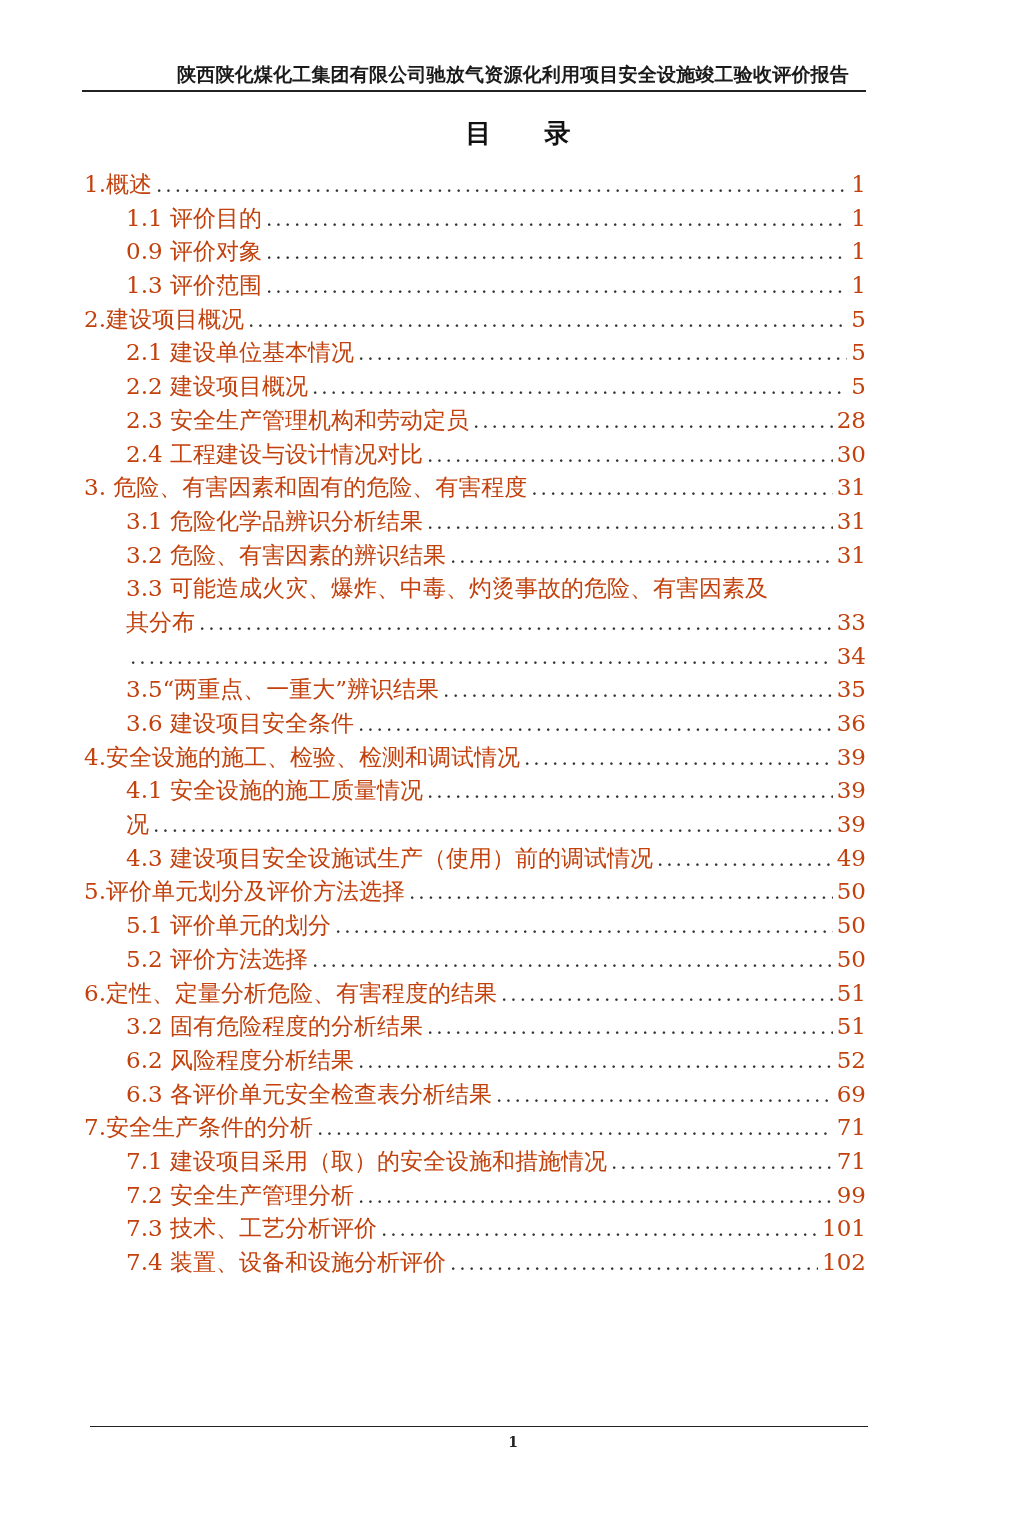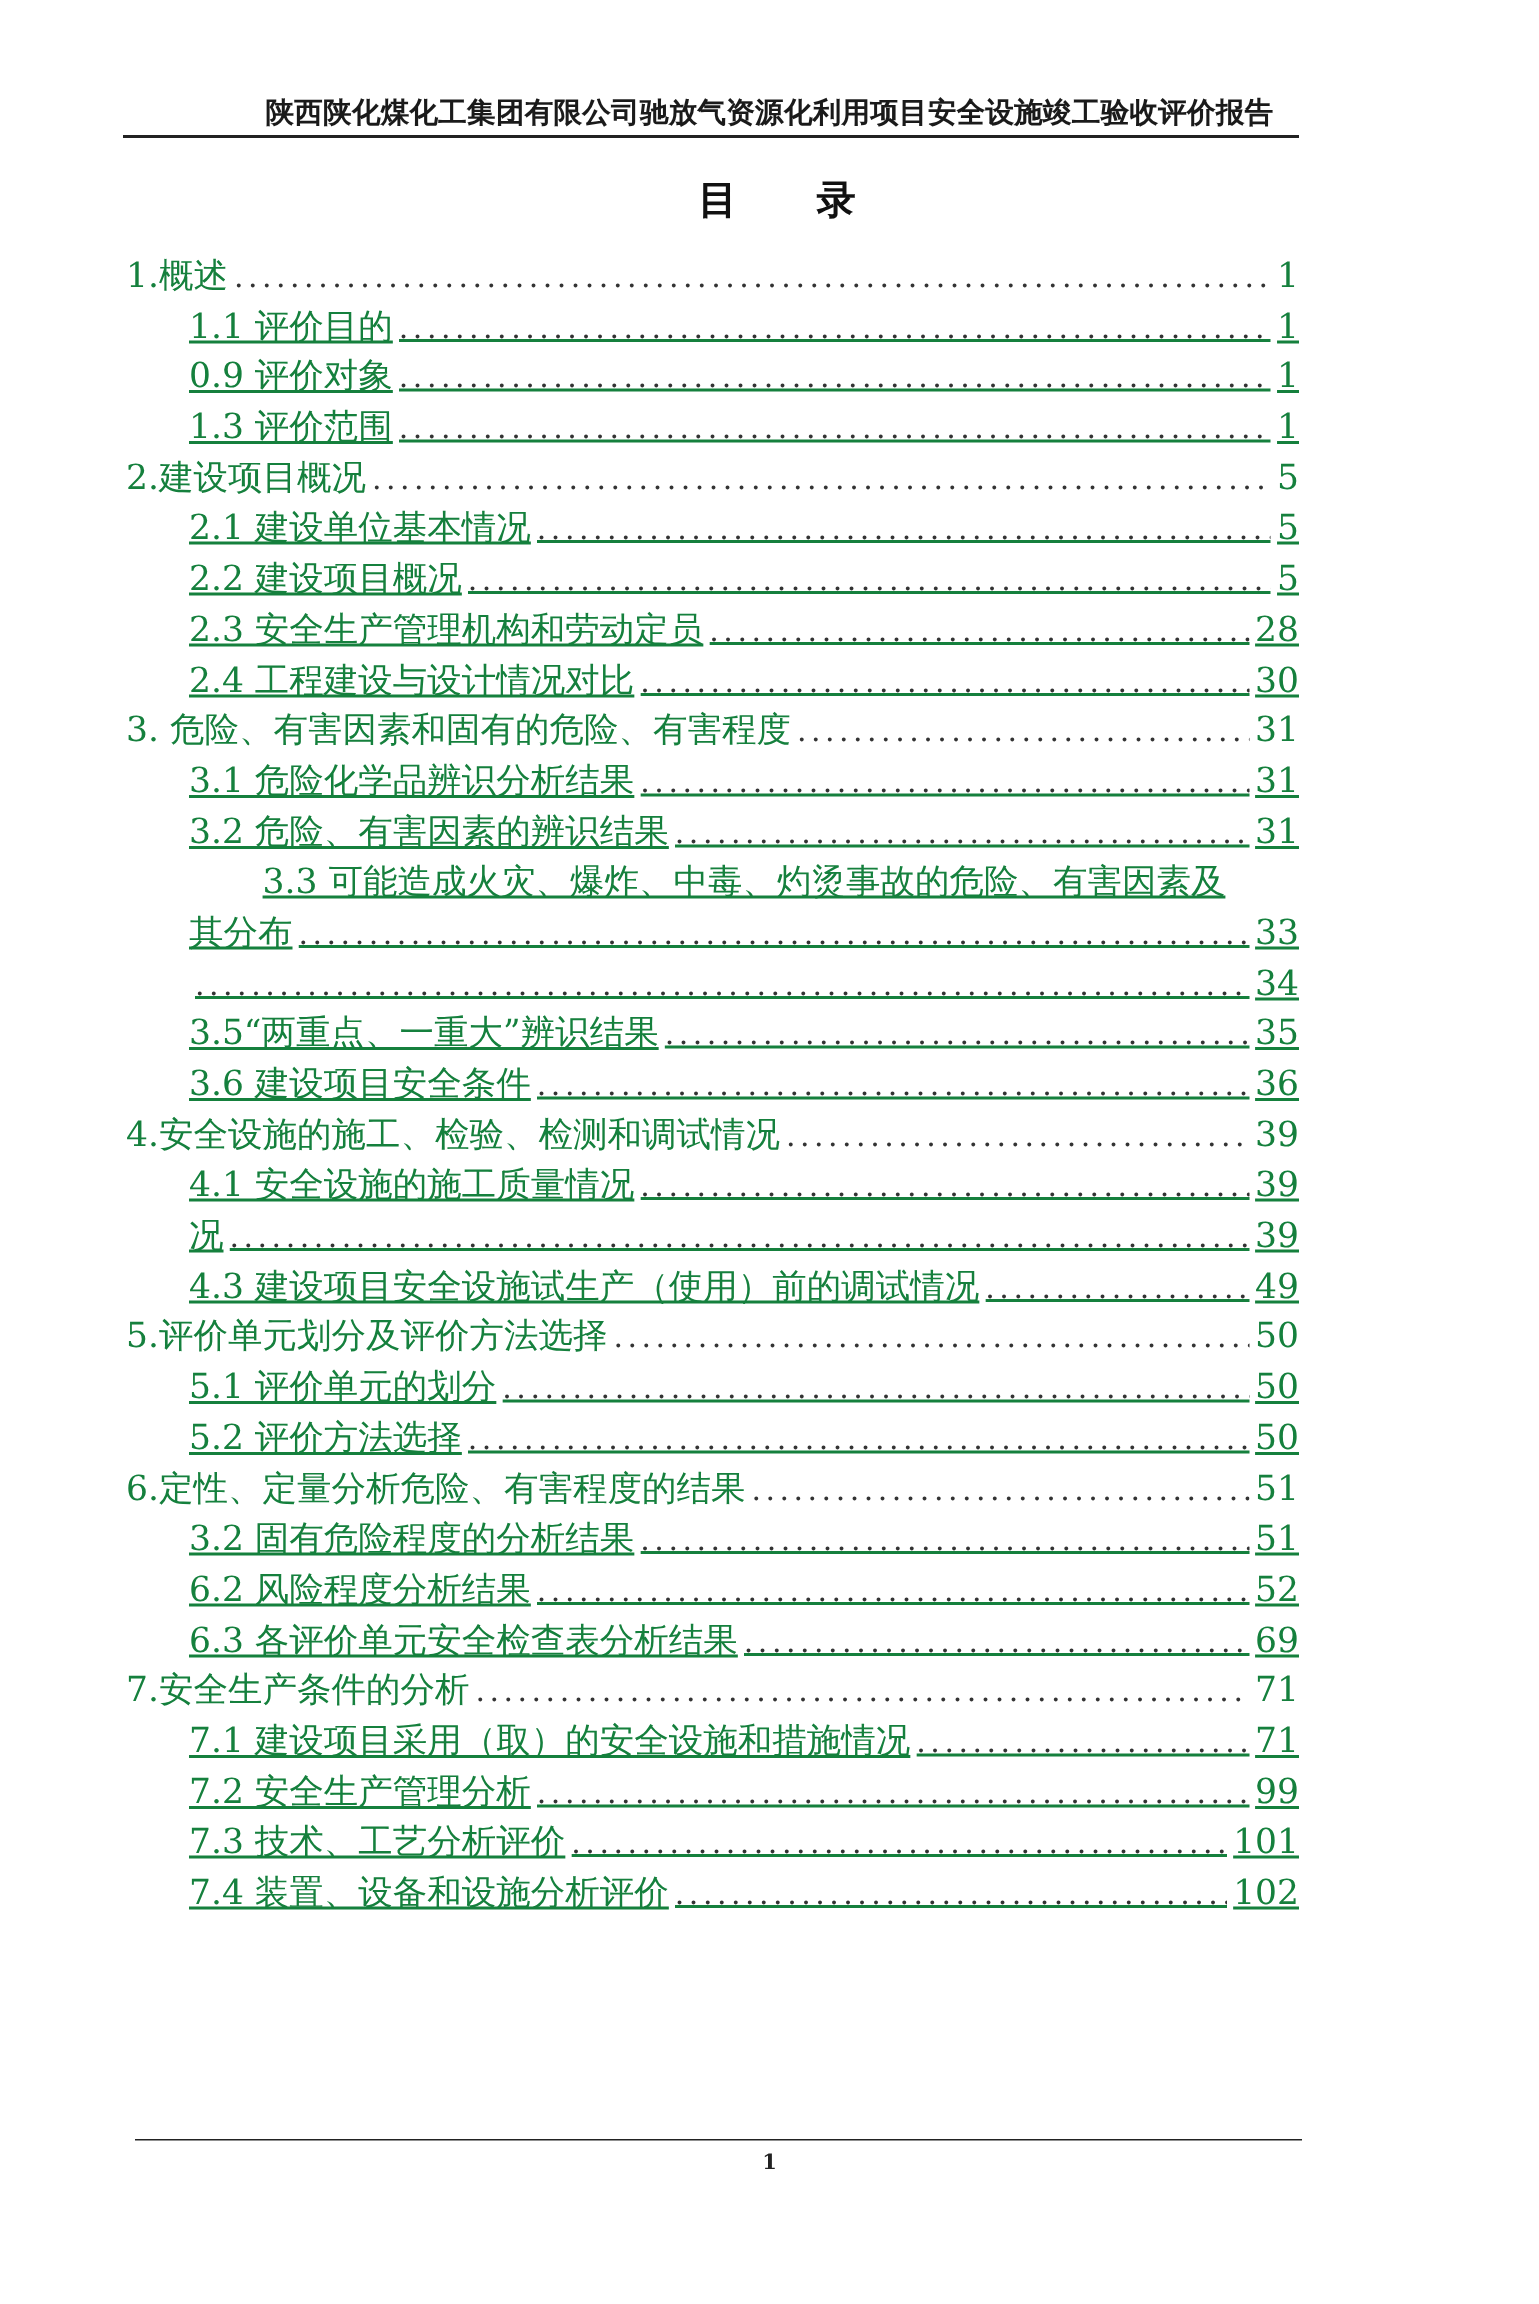--- a/index.html
+++ b/index.html
@@ -19,23 +19,23 @@
     .toc-title {
       position: absolute; left: 0; width: 1026px; top: 116px; text-align: center;
       font-family: "DejaVu Sans", "Liberation Sans", sans-serif; font-size: 26px; font-weight: bold;
       letter-spacing: 22px; padding-left: 16px; color: #111;
     }
     .toc {
       position: absolute; left: 84px; top: 168px; width: 782px;
     }
     .toc-row {
       display: flex; align-items: baseline; height: 33.7px; line-height: 33.7px;
-      font-size: 23px; color: #15803d; white-space: nowrap; justify-content: center;
-    }
-    .toc-row.l2 { padding-left: 42px; text-decoration: underline; }
+      font-size: 23px; color: #c2410c; white-space: nowrap;
+    }
+    .toc-row.l2 { padding-left: 42px; }
     .toc-row.l2.cont { padding-left: 42px; }
     .toc-row .label { flex: 0 0 auto; }
     .toc-row .dots {
       flex: 1 1 auto; overflow: hidden; margin: 0 4px; letter-spacing: 3px;
       font-size: 20px; color: #333;
     }
     .toc-row .dots::before {
       content: "....................................................................................................................................................................................................";
     }
     .toc-row .page { flex: 0 0 auto; text-align: right; }

